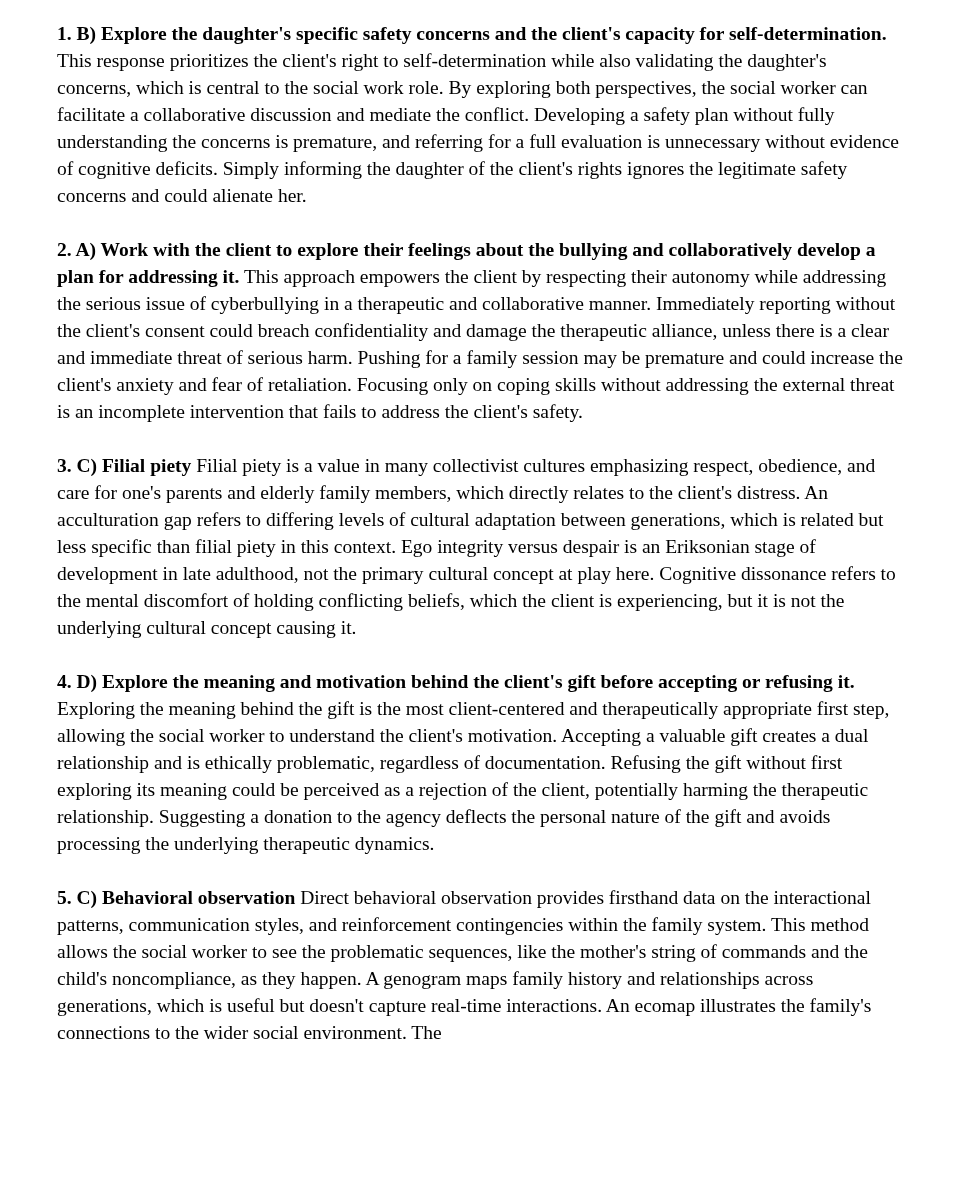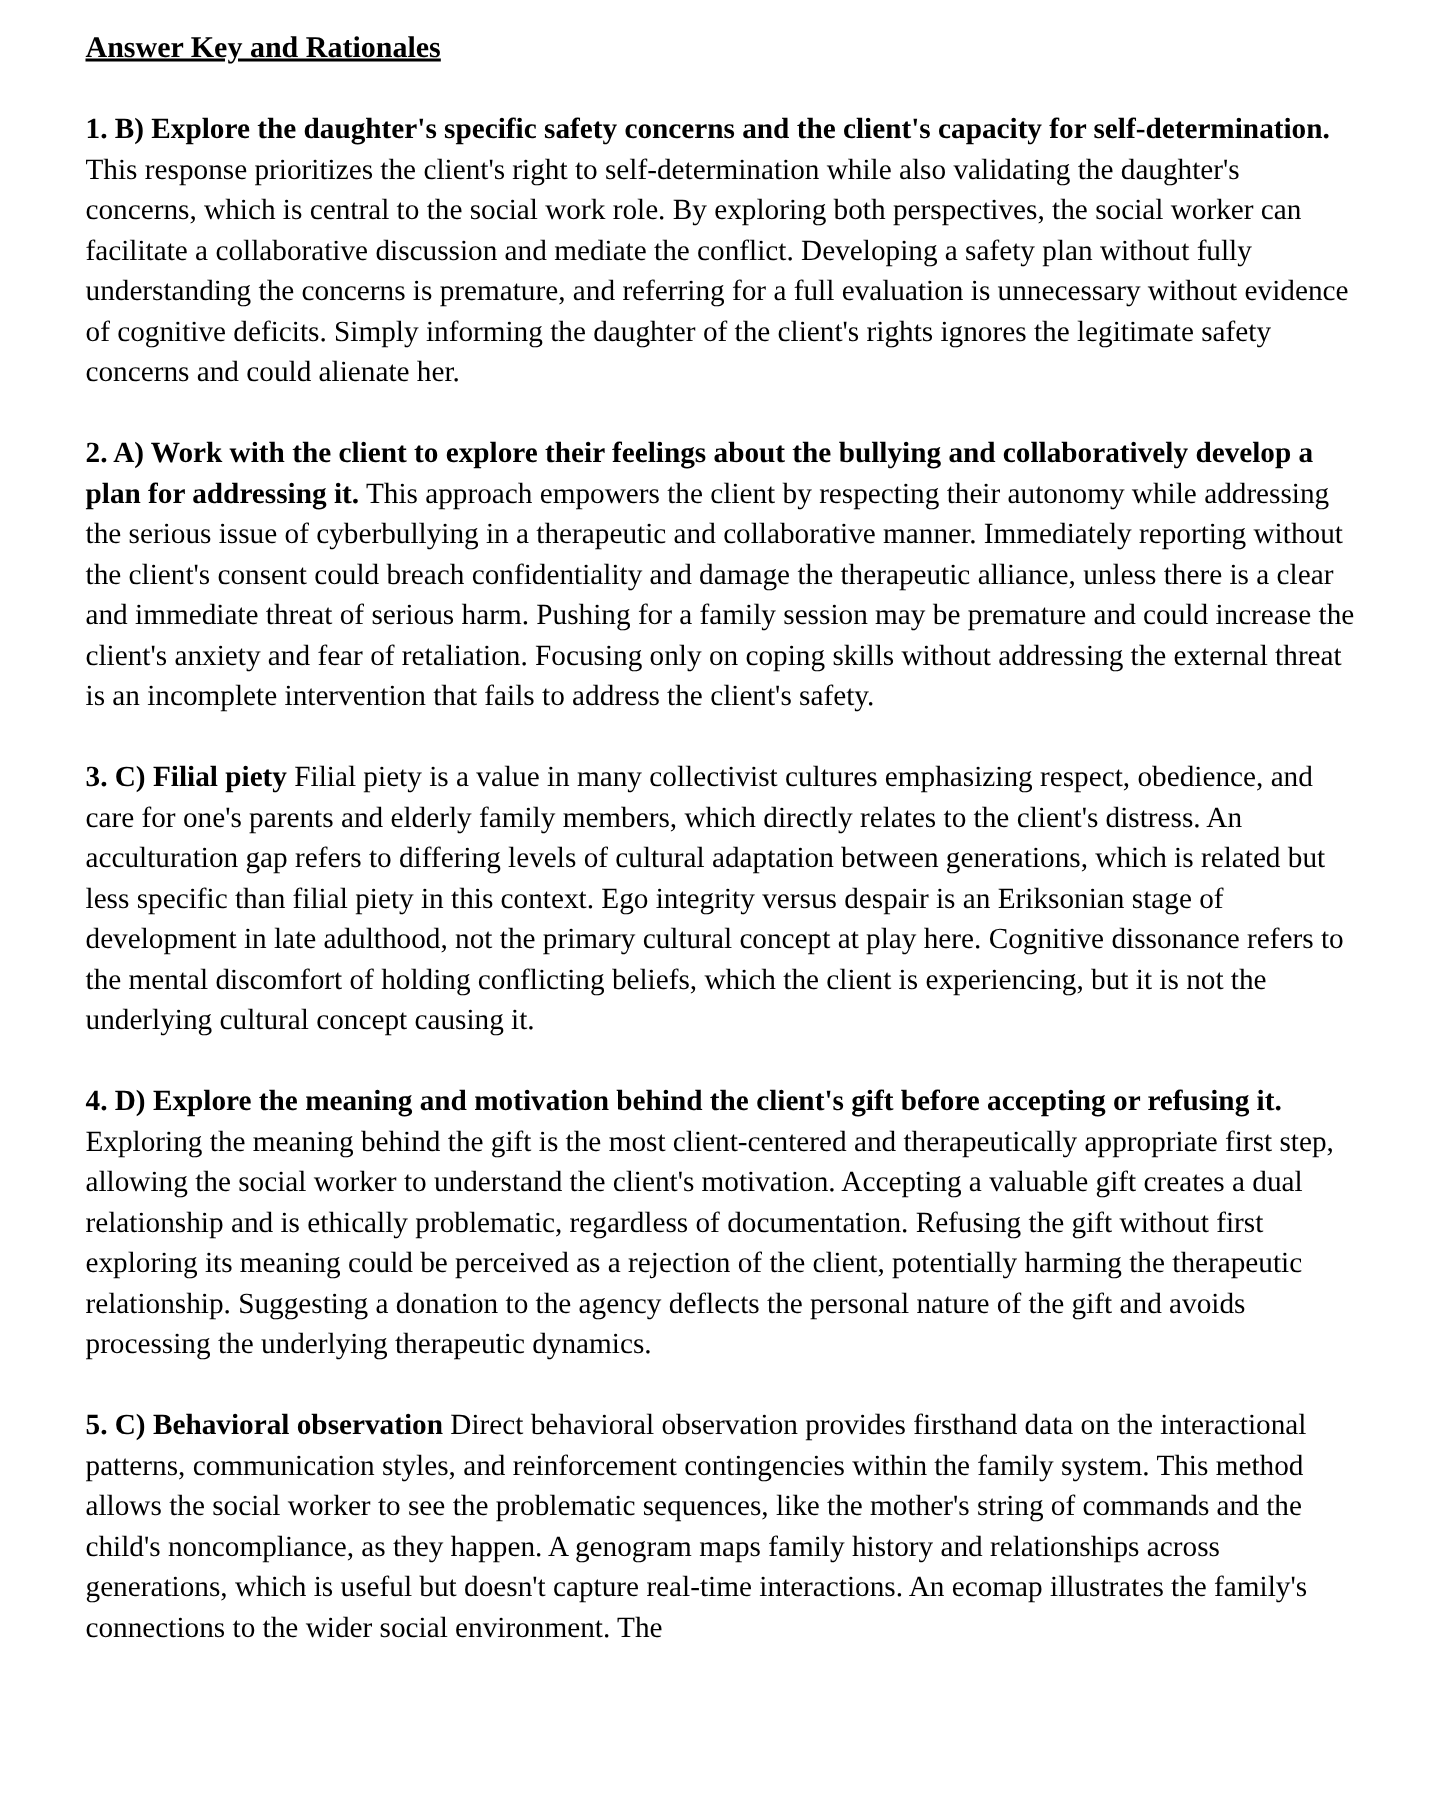--- a/index.html
+++ b/index.html
@@ -34,21 +34,20 @@
     text-align: left;
   }
   .rationale-lead {
     font-weight: bold;
   }
 </style>
 </head>
 <body>
 
 <div class="doc-page">
-  <h1 class="doc-title">Answer Key and Rationales</h1>
 
   <p class="rationale-paragraph"><span class="rationale-lead">1. B) Explore the daughter's specific safety concerns and the client's capacity for self-determination.</span><span class="rationale-body"> This response prioritizes the client's right to self-determination while also validating the daughter's concerns, which is central to the social work role. By exploring both perspectives, the social worker can facilitate a collaborative discussion and mediate the conflict. Developing a safety plan without fully understanding the concerns is premature, and referring for a full evaluation is unnecessary without evidence of cognitive deficits. Simply informing the daughter of the client's rights ignores the legitimate safety concerns and could alienate her.</span></p>
 
   <p class="rationale-paragraph"><span class="rationale-lead">2. A) Work with the client to explore their feelings about the bullying and collaboratively develop a plan for addressing it.</span><span class="rationale-body"> This approach empowers the client by respecting their autonomy while addressing the serious issue of cyberbullying in a therapeutic and collaborative manner. Immediately reporting without the client's consent could breach confidentiality and damage the therapeutic alliance, unless there is a clear and immediate threat of serious harm. Pushing for a family session may be premature and could increase the client's anxiety and fear of retaliation. Focusing only on coping skills without addressing the external threat is an incomplete intervention that fails to address the client's safety.</span></p>
 
   <p class="rationale-paragraph"><span class="rationale-lead">3. C) Filial piety</span><span class="rationale-body"> Filial piety is a value in many collectivist cultures emphasizing respect, obedience, and care for one's parents and elderly family members, which directly relates to the client's distress. An acculturation gap refers to differing levels of cultural adaptation between generations, which is related but less specific than filial piety in this context. Ego integrity versus despair is an Eriksonian stage of development in late adulthood, not the primary cultural concept at play here. Cognitive dissonance refers to the mental discomfort of holding conflicting beliefs, which the client is experiencing, but it is not the underlying cultural concept causing it.</span></p>
 
   <p class="rationale-paragraph"><span class="rationale-lead">4. D) Explore the meaning and motivation behind the client's gift before accepting or refusing it.</span><span class="rationale-body"> Exploring the meaning behind the gift is the most client-centered and therapeutically appropriate first step, allowing the social worker to understand the client's motivation. Accepting a valuable gift creates a dual relationship and is ethically problematic, regardless of documentation. Refusing the gift without first exploring its meaning could be perceived as a rejection of the client, potentially harming the therapeutic relationship. Suggesting a donation to the agency deflects the personal nature of the gift and avoids processing the underlying therapeutic dynamics.</span></p>
 
   <p class="rationale-paragraph"><span class="rationale-lead">5. C) Behavioral observation</span><span class="rationale-body"> Direct behavioral observation provides firsthand data on the interactional patterns, communication styles, and reinforcement contingencies within the family system. This method allows the social worker to see the problematic sequences, like the mother's string of commands and the child's noncompliance, as they happen. A genogram maps family history and relationships across generations, which is useful but doesn't capture real-time interactions. An ecomap illustrates the family's connections to the wider social environment. The</span></p>

